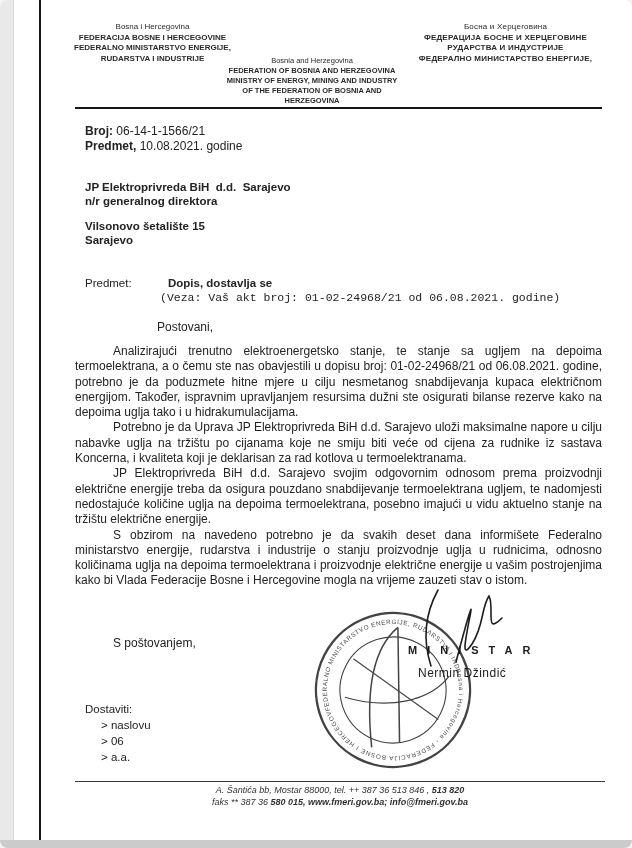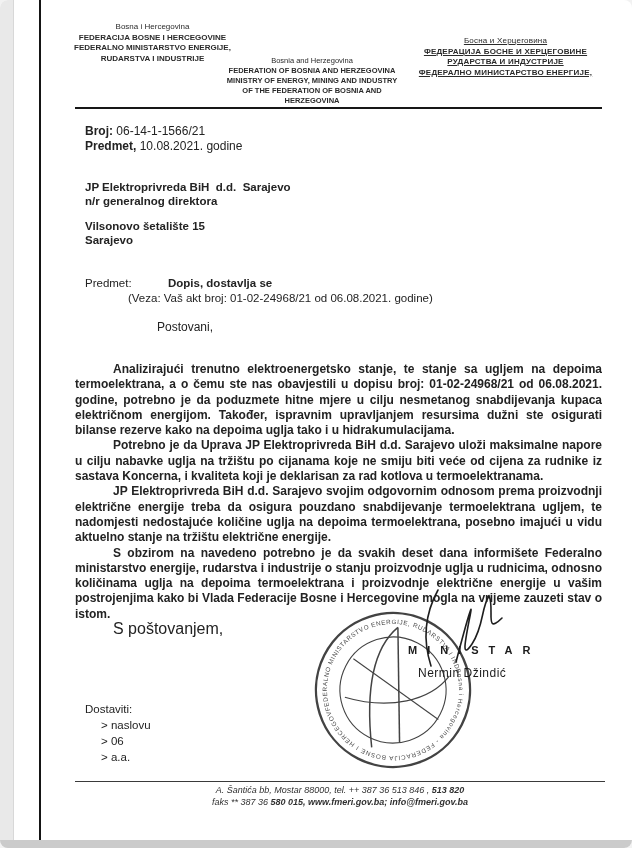--- a/index.html
+++ b/index.html
@@ -6,43 +6,43 @@
   .page{
     position:relative;width:632px;height:848px;background:#ffffff;
     font-family:"Liberation Sans", sans-serif;color:#232323;overflow:hidden;border-radius:8px;
   }
   .edge-left{position:absolute;left:0;top:0;width:13px;height:100%;background:#e9e9e9;border-right:1px solid #d8d8d8;}
   .edge-bottom{position:absolute;left:0;bottom:0;width:100%;height:8px;background:#cbcbcb;}
   .scan-line{position:absolute;left:39px;top:0;width:2px;height:840px;background:#151515;}
 
   .hdr{position:absolute;text-align:center;font-size:8px;line-height:10.5px;color:#2a2a2a;}
   .hdr-left{left:60px;top:22px;width:185px;}
-  .hdr-right{left:393px;top:36px;width:225px;letter-spacing:.2px;text-decoration:underline;}
+  .hdr-right{left:393px;top:22px;width:225px;letter-spacing:.2px;}
   .hdr-center{left:212px;top:56px;width:200px;font-size:7.5px;line-height:10px;}
   .hdr .b{font-weight:bold;}
   .hdr-rule{position:absolute;left:75px;top:107px;width:527px;height:2px;background:#161616;}
 
   .ref{position:absolute;left:85px;top:124px;font-size:12px;line-height:14.5px;}
   .ref b{font-weight:bold;}
 
   .addr{position:absolute;left:85px;top:180px;font-size:11.5px;line-height:14px;font-weight:bold;}
   .addr .gap{height:11px;}
 
   .subject{position:absolute;left:85px;top:276px;font-size:11.5px;line-height:14.5px;}
   .subject .row{display:flex;}
   .subject .lbl{width:75px;flex:none;}
   .subject .ttl{font-weight:bold;padding-left:8px;}
-  .subject .veza{margin-left:43px;}
+  .subject .veza{margin-left:75px;font-family:Liberation Mono, monospace;}
 
   .salut{position:absolute;left:113px;top:320px;font-size:12px;margin-left:44px;}
 
-  .bodytext{position:absolute;left:75px;top:362px;width:527px;font-weight:bold;}
+  .bodytext{position:absolute;left:75px;top:344px;width:527px;}
   .bodytext p{margin:0;font-size:12px;line-height:15.3px;text-align:justify;text-indent:38px;}
 
-  .closing{position:absolute;left:113px;top:620px;font-size:16px;}
+  .closing{position:absolute;left:113px;top:636px;font-size:12px;}
 
   .stamp{position:absolute;left:303px;top:600px;width:180px;height:180px;opacity:.85;}
   .sig{position:absolute;left:404px;top:586px;width:130px;height:100px;}
   .minister-title{position:absolute;left:408px;top:644px;font-size:11px;font-weight:bold;letter-spacing:10px;color:#1c1c1c;}
   .minister-name{position:absolute;left:418px;top:666px;font-size:12px;letter-spacing:.5px;color:#1c1c1c;}
 
   .dist{position:absolute;left:85px;top:701px;font-size:11.5px;line-height:16px;}
   .dist .item{margin-left:16px;}
 
   .ftr-rule{position:absolute;left:75px;top:781px;width:530px;height:1px;background:#3a3a3a;}

